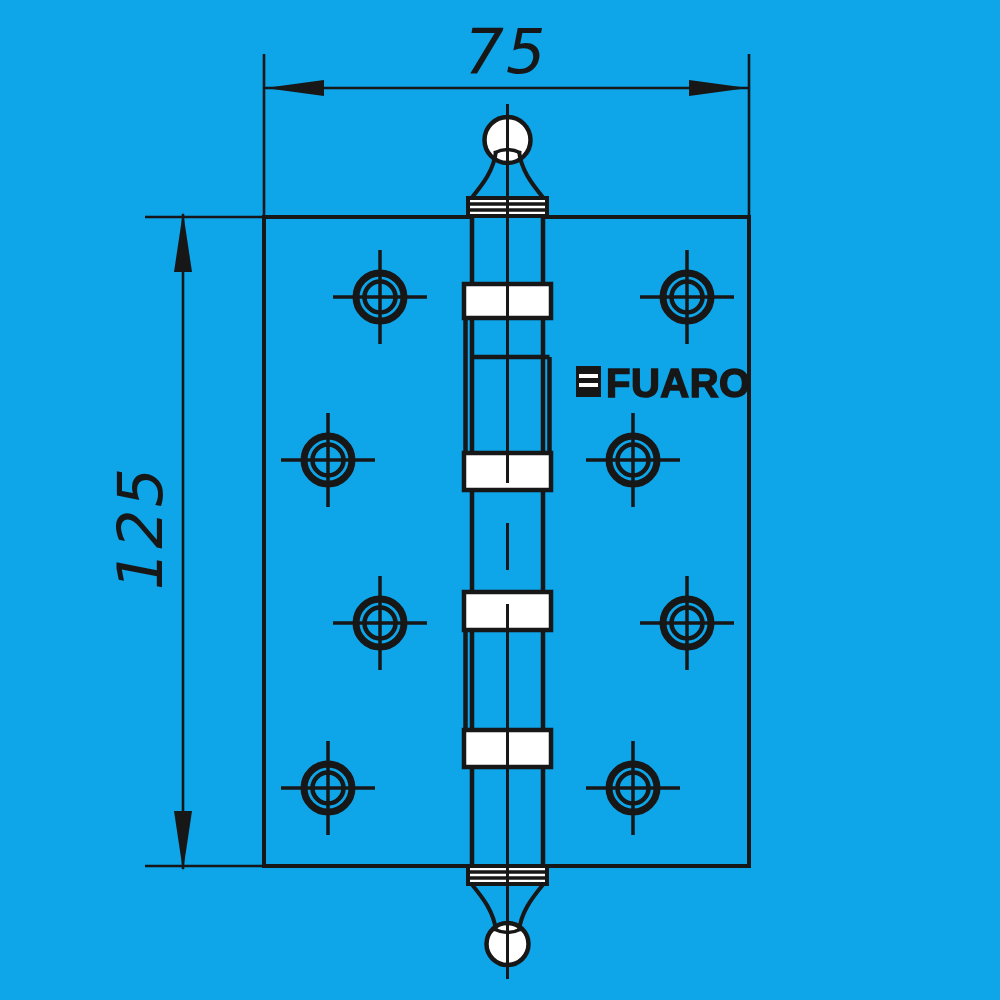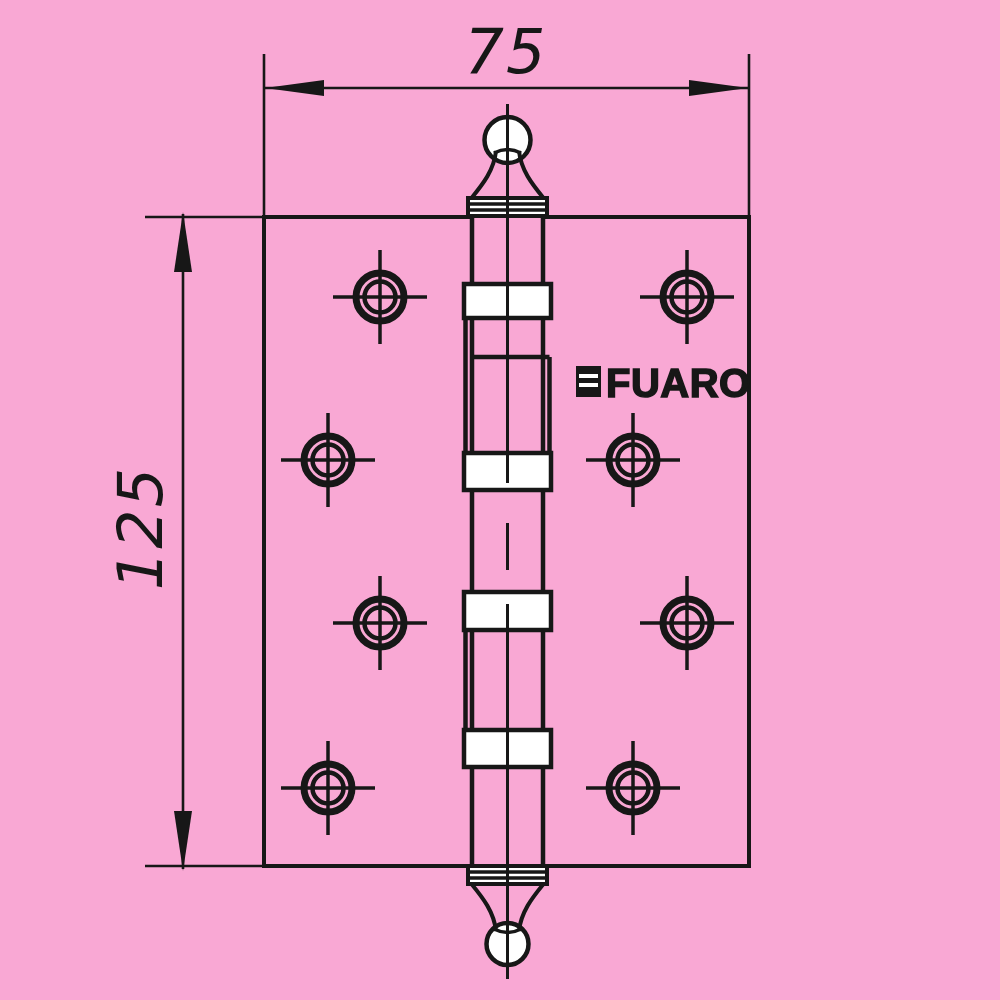--- a/index.html
+++ b/index.html
@@ -1,17 +1,17 @@
 <!DOCTYPE html>
 <html><head>
 <meta charset="utf-8">
 <style>
   html,body{margin:0;padding:0;background:#ffffff;}
   body{width:1000px;height:1000px;overflow:hidden;font-family:"DejaVu Sans",sans-serif;}
-  .canvas{position:relative;width:1000px;height:1000px;background:#f9a8d4;}
+  .canvas{position:relative;width:1000px;height:1000px;background:#0ea5e9;}
   svg{display:block;}
   text{fill:#171717;}
   .dim-label{font-family:"DejaVu Sans",sans-serif;font-style:italic;font-size:62px;letter-spacing:2px;}
   .logo-text{font-family:"Liberation Sans",sans-serif;font-weight:bold;font-size:40px;letter-spacing:0.5px;}
 </style>
 </head>
 <body>
 
 <div class="canvas">
 <svg width="1000" height="1000" viewBox="0 0 1000 1000">

